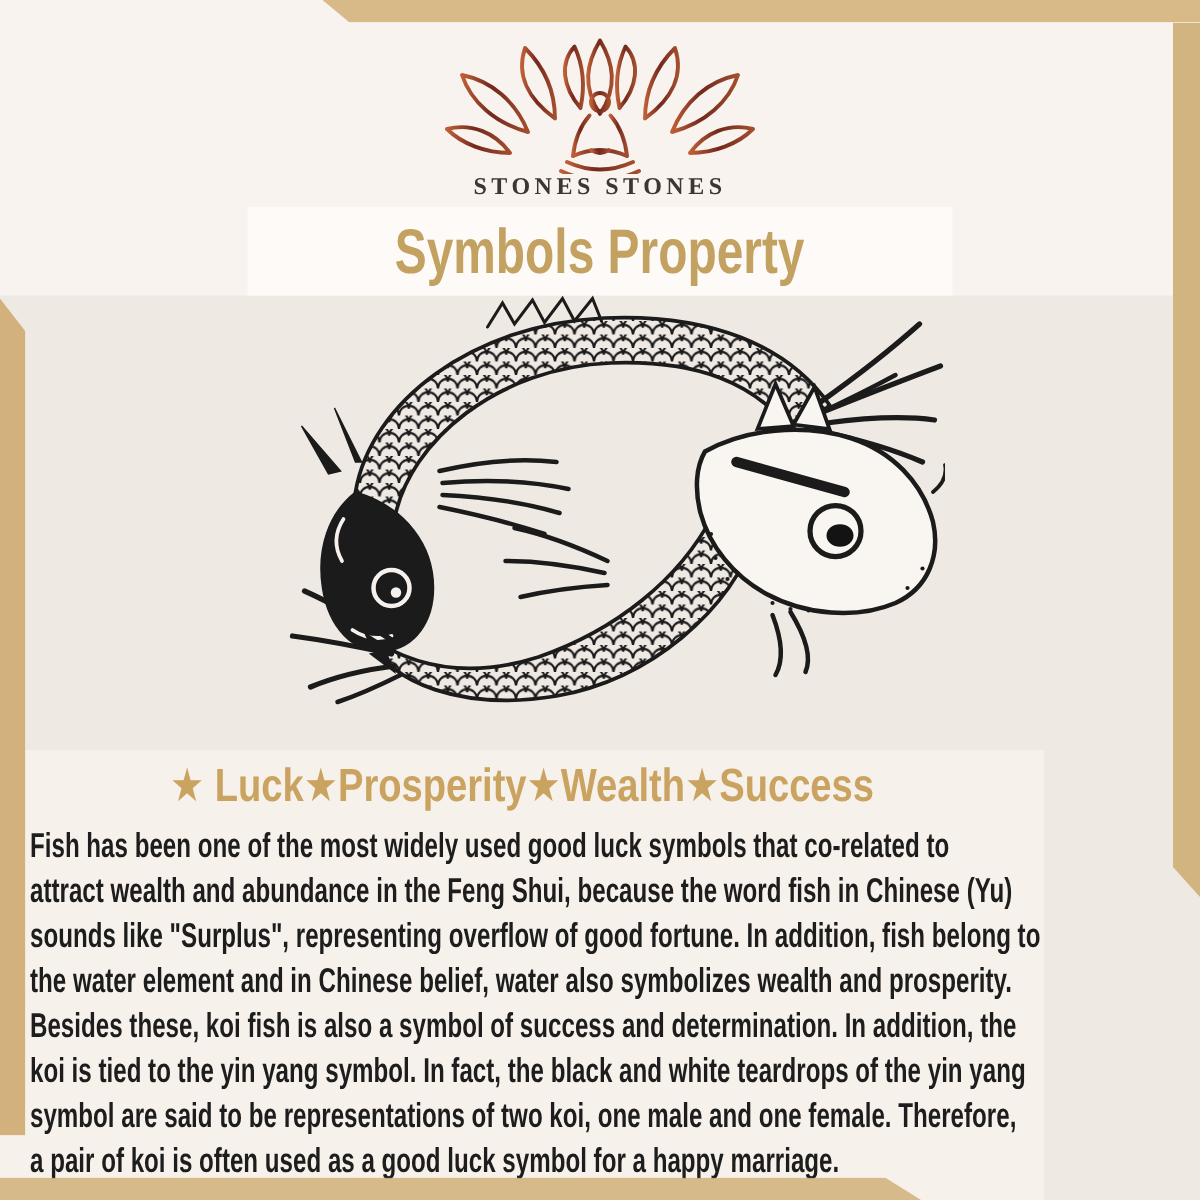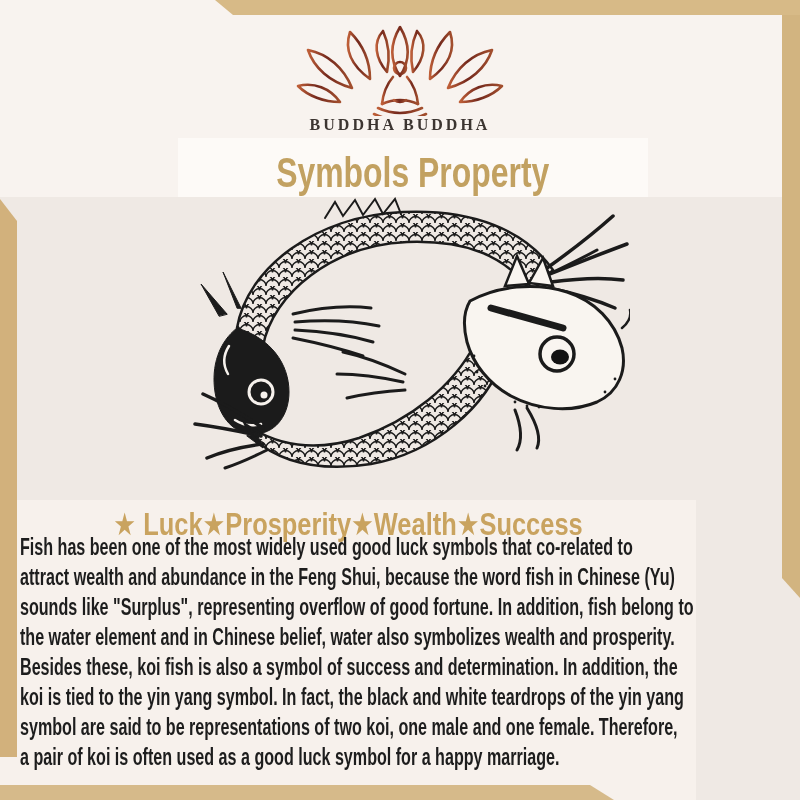--- a/index.html
+++ b/index.html
@@ -10,22 +10,22 @@
   }
   html,body{margin:0;padding:0;}
   body{width:800px;height:800px;overflow:hidden;font-family:"Liberation Sans","DejaVu Sans",sans-serif;}
   .canvas{position:relative;width:800px;height:800px;background:var(--bg-main);}
   
   .header-zone{position:absolute;left:0;top:0;width:800px;height:197px;background:var(--bg-header);}
   .lotus{position:absolute;left:290px;top:24px;width:220px;height:92px;}
   .brand{position:absolute;left:0;top:116px;width:100%;text-align:center;
     font-family:"Liberation Serif","DejaVu Serif",serif;font-size:16px;font-weight:600;
     letter-spacing:3px;color:var(--brand-ink);}
-  .title-panel{position:absolute;left:178px;top:138px;width:470px;height:59px;
-    background:var(--panel-white);display:flex;align-items:flex-end;justify-content:center;}
+  .title-panel{position:absolute;left:165px;top:138px;width:470px;height:59px;
+    background:var(--panel-white);display:flex;align-items:center;justify-content:center;}
   .title{font-size:42px;font-weight:bold;color:var(--title-gold);white-space:nowrap;
     transform:scaleX(.76);transform-origin:50% 50%;letter-spacing:0px;}
   
   .koi{position:absolute;left:175px;top:196px;width:455px;height:275px;}
   
   .band{position:absolute;z-index:3;}
   .band.top{left:0;top:0;width:800px;height:15px;background:var(--band-top);
     clip-path:polygon(215px 0,800px 0,800px 100%,233px 100%);}
   .band.right{left:782px;top:15px;width:18px;height:583px;background:var(--band-right);
     clip-path:polygon(0 0,100% 0,100% 100%,0 calc(100% - 20px));}
@@ -36,21 +36,21 @@
   
   .banner{position:absolute;left:17px;top:452px;width:238px;height:36px;z-index:4;
     background:var(--banner-tan);clip-path:polygon(0 0,226px 0,238px 100%,0 100%);
     display:flex;align-items:center;}
   .banner-label{color:#ffffff;font-weight:bold;font-size:29px;white-space:nowrap;
     padding-left:20px;transform:scaleX(.86);transform-origin:0 50%;}
   
   .text-section{position:absolute;left:0;top:500px;width:696px;height:300px;background:var(--bg-text);}
   .tagline{position:absolute;left:0;top:6px;width:100%;text-align:center;font-weight:bold;
     font-size:31px;color:var(--star-gold);white-space:nowrap;transform:scaleX(.82);transform-origin:50% 50%;}
-  .body-lines{position:absolute;left:20px;top:32px;width:770px;}
+  .body-lines{position:absolute;left:20px;top:48px;width:770px;}
   .bline{height:30px;line-height:30px;font-size:23px;font-weight:bold;color:var(--ink);
     white-space:nowrap;transform:scaleX(.70);transform-origin:0 50%;}
 </style>
 </head>
 <body>
 
 <div class="canvas">
 
   <div class="header-zone">
     <svg class="lotus" viewBox="0 0 220 92" aria-hidden="true">
@@ -73,21 +73,21 @@
         <path d="M170,78 C186,78 202,72 212,62 C196,58 180,64 170,78 Z"></path>
         <circle cx="110" cy="44" r="6"></circle>
         <path d="M103,53 C97,60 93,70 92,80"></path>
         <path d="M117,53 C123,60 127,70 128,80"></path>
         <path d="M92,80 Q110,72 128,80"></path>
         <path d="M104,76 q6,4 12,0"></path>
         <path d="M88,84 Q110,94 132,84"></path>
         <path d="M84,90 Q110,102 136,90"></path>
       </g>
     </svg>
-    <div class="brand">BUDDHA BUDDHA</div>
+    <div class="brand">STONES STONES</div>
     <div class="title-panel">
       <div class="title">Symbols Property</div>
     </div>
   </div>
 
   <svg class="koi" viewBox="0 0 455 275" aria-hidden="true">
     <defs>
       <pattern id="sc" width="13" height="9" patternUnits="userSpaceOnUse">
         <path d="M0,9 a6.5,6.5 0 0 1 13,0" stroke="#1b1b1b" stroke-width="1.4" fill="none"></path>
         <path d="M-6.5,4.5 a6.5,6.5 0 0 1 13,0 M6.5,4.5 a6.5,6.5 0 0 1 13,0" stroke="#1b1b1b" stroke-width="1.4" fill="none"></path>

